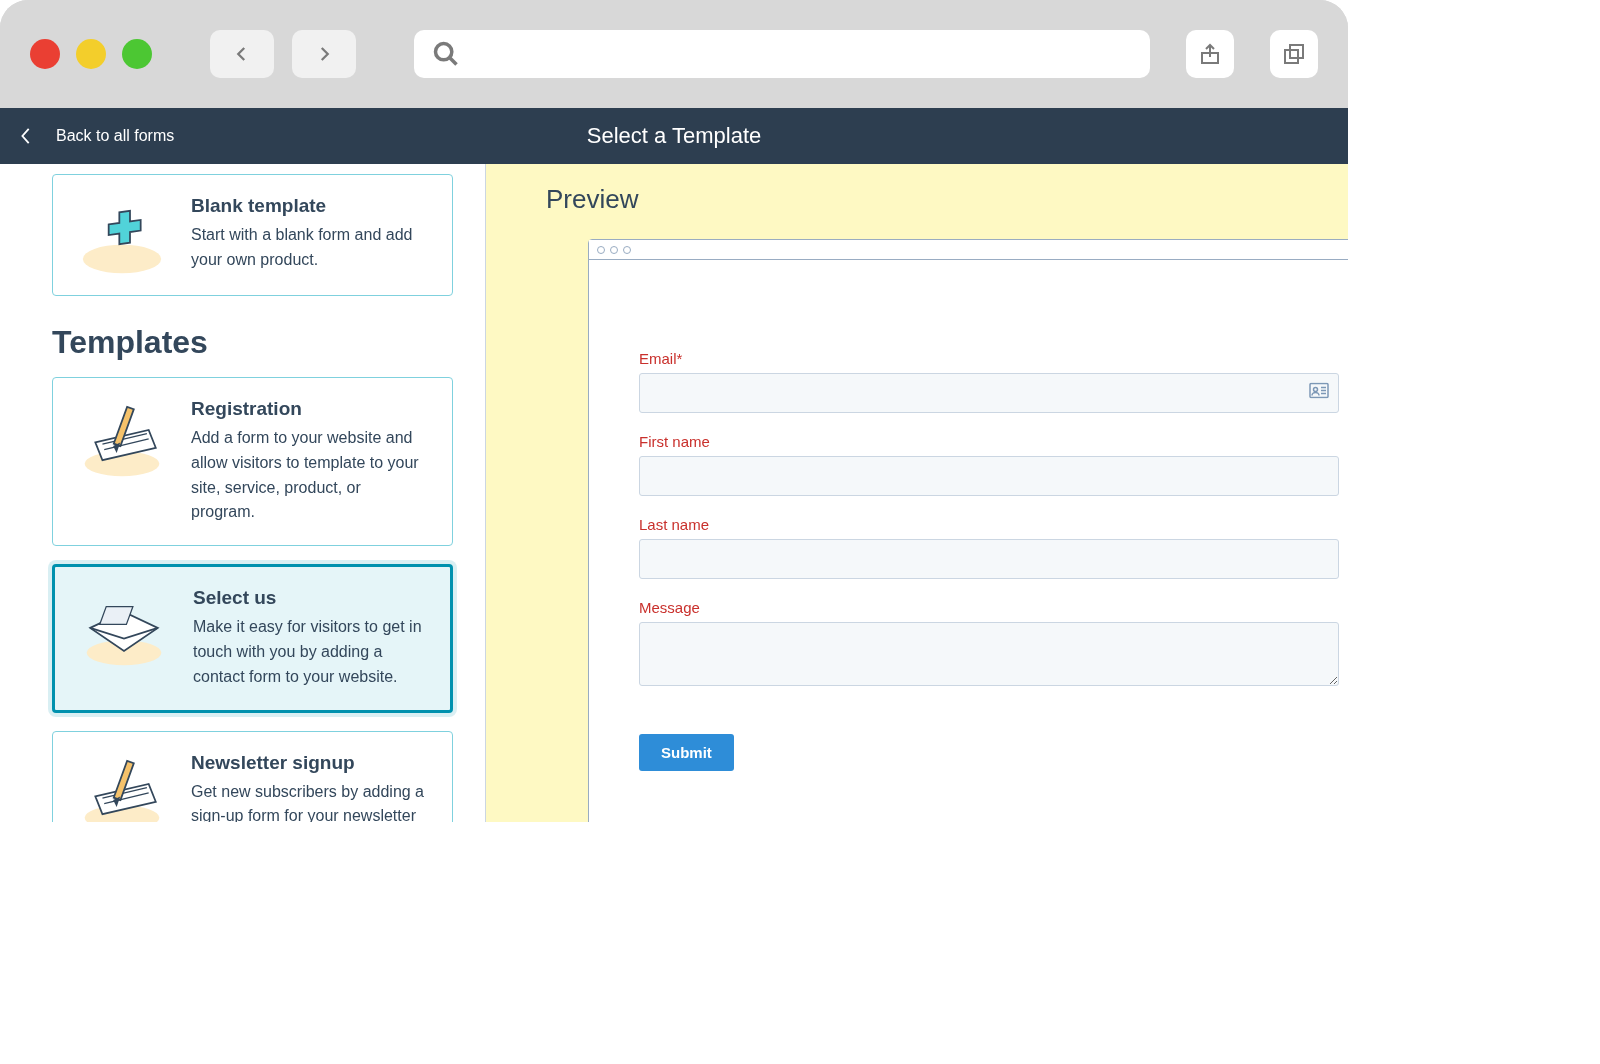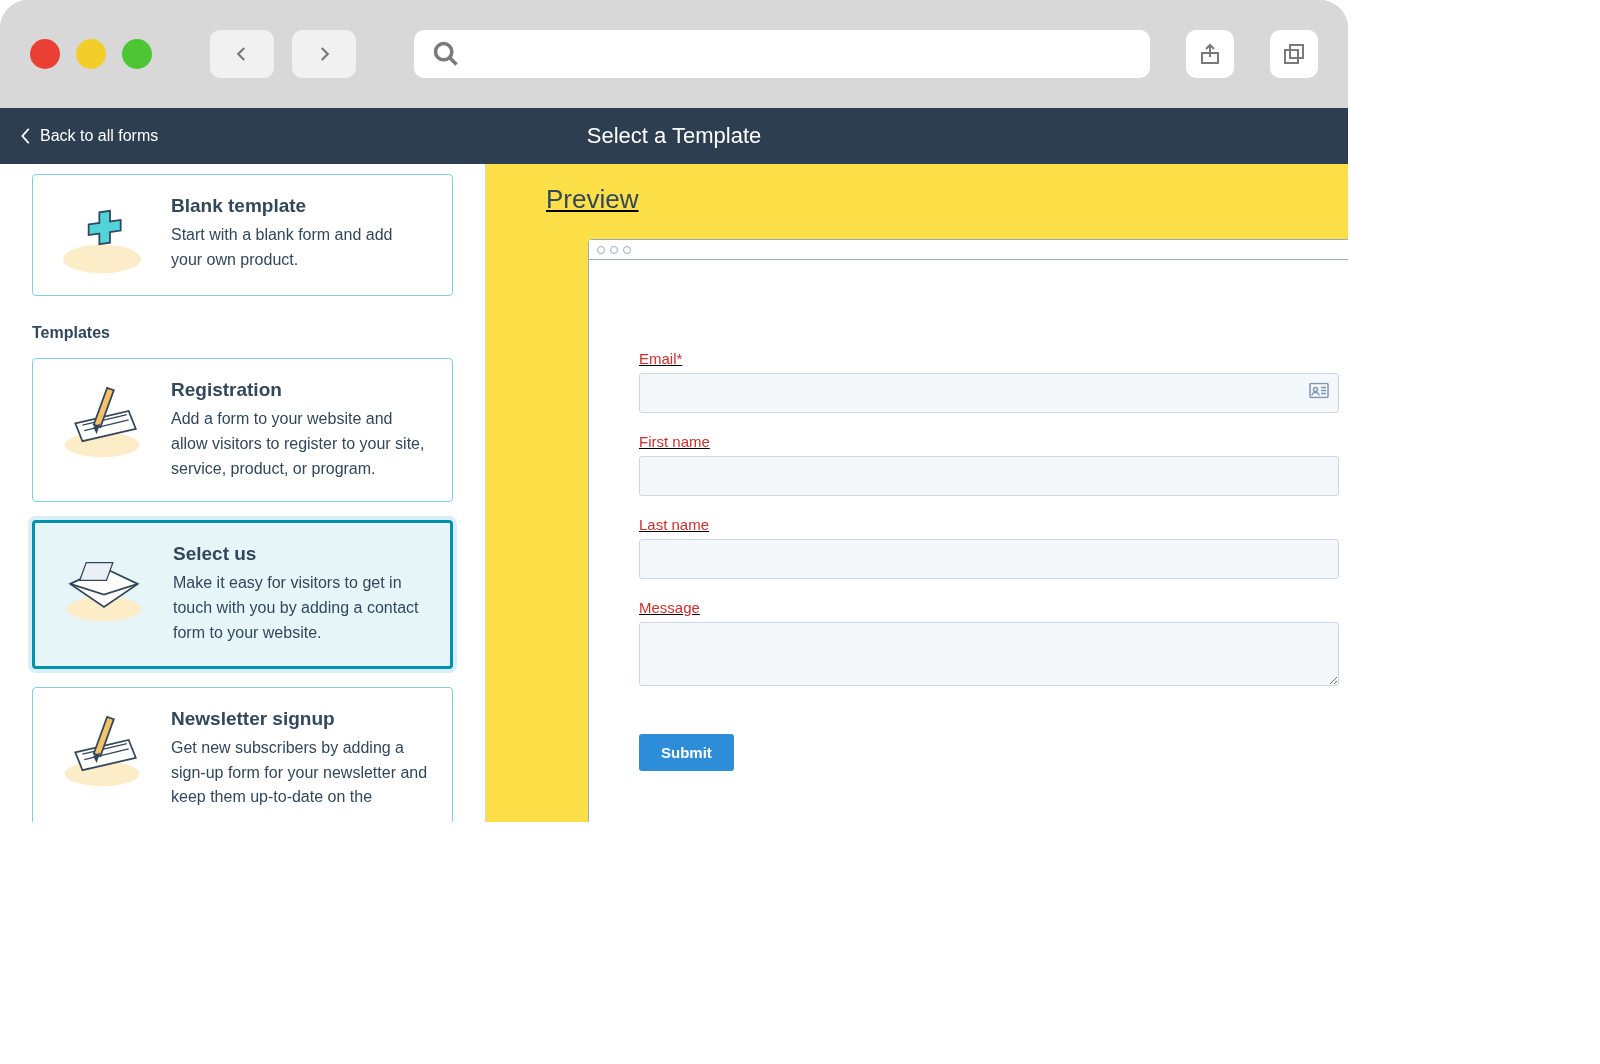--- a/index.html
+++ b/index.html
@@ -51,53 +51,53 @@
 
   .app {
     position: absolute; top: 108px; left: 0; right: 0; bottom: 0;
     background: #f5f8fa;
   }
   .app-header {
     height: 56px; background: #2d3e50; color: #fff;
     display: flex; align-items: center; position: relative;
   }
   .back-link {
-    display: flex; align-items: center; gap: 8px; margin-left: 20px;
+    display: flex; align-items: center; gap: 24px; margin-left: 20px;
     font-size: 16px; cursor: pointer; font-weight: 400; color: #fff;
   }
   .back-link svg { width: 12px; height: 18px; }
   .app-title {
     position: absolute; left: 50%; transform: translateX(-50%);
     font-size: 22px; font-weight: 400;
   }
 
   .content { display: flex; height: calc(100% - 56px); }
   .sidebar {
     width: 486px; background: #fff; border-right: 1px solid #cbd6e2;
-    overflow-y: auto; padding: 10px 32px 24px 32px;
+    overflow-y: auto; padding: 10px 32px 24px 52px;
   }
   .section-title {
-    font-size: 16px; font-weight: 600; color: #33475b; margin: 28px 0 16px 0;
+    font-size: 32px; font-weight: 600; color: #33475b; margin: 28px 0 16px 0;
   }
   .template-card {
     border: 1.5px solid #7fd1de; border-radius: 4px; padding: 20px 24px;
     display: flex; gap: 24px; margin-bottom: 18px; cursor: pointer; background: #fff;
   }
   .template-card.plain { border-color: #7fd1de; }
   .template-card.selected {
     border: 3px solid #0091ae; background: #e5f5f8;
     box-shadow: 0 0 0 4px rgba(0,145,174,0.15);
   }
   .tc-icon { width: 90px; min-width: 90px; height: 80px; display:flex; align-items:center; justify-content:center; }
   .tc-body { flex: 1; }
   .tc-title { font-size: 19px; font-weight: 700; color: #33475b; margin-bottom: 6px; }
   .tc-desc { font-size: 16px; color: #33475b; line-height: 1.55; }
 
   .preview-pane {
-    flex: 1; padding: 20px 0 0 60px; background: #fde047; overflow: hidden; text-decoration: underline;
+    flex: 1; padding: 20px 0 0 60px; background: #fef9c3; overflow: hidden;
   }
   .preview-title { font-size: 26px; color: #33475b; margin-bottom: 24px; }
   .preview-window {
     border: 1.5px solid #99acc2; border-radius: 4px 4px 0 0; background: #fff;
     width: 100%; height: 100%; margin-left: 42px;
   }
   .pw-titlebar {
     height: 20px; border-bottom: 1.5px solid #99acc2; display: flex; align-items: center;
     gap: 5px; padding-left: 8px; background: #fff;
   }
@@ -201,21 +201,21 @@
               <ellipse cx="50" cy="74" rx="42" ry="14" fill="#fdecc8"></ellipse>
               <polygon points="20,50 80,36 88,56 28,70" fill="#fff" stroke="#33475b" stroke-width="2"></polygon>
               <line x1="28" y1="52" x2="78" y2="40" stroke="#33475b" stroke-width="1.5"></line>
               <line x1="30" y1="58" x2="80" y2="46" stroke="#33475b" stroke-width="1.5"></line>
               <rect x="48" y="10" width="8" height="44" transform="rotate(20 52 32)" fill="#f5c26b" stroke="#33475b" stroke-width="2"></rect>
               <polygon points="40,54 48,50 44,62" fill="#33475b"></polygon>
             </svg>
           </div>
           <div class="tc-body">
             <div class="tc-title">Registration</div>
-            <div class="tc-desc">Add a form to your website and allow visitors to register to your site, service, product, or program.</div>
+            <div class="tc-desc">Add a form to your website and allow visitors to template to your site, service, product, or program.</div>
           </div>
         </div>
 
         <div class="template-card selected">
           <div class="tc-icon">
             <svg viewBox="0 0 100 90" width="90" height="80">
               <ellipse cx="50" cy="74" rx="42" ry="14" fill="#fdecc8"></ellipse>
               <polygon points="12,46 50,28 88,46 50,72" fill="#fff" stroke="#33475b" stroke-width="2"></polygon>
               <polyline points="12,46 50,58 88,46" fill="none" stroke="#33475b" stroke-width="2"></polyline>
               <rect x="38" y="22" width="30" height="20" transform="skewX(-20)" fill="#eaf0f6" stroke="#33475b" stroke-width="1.5"></rect>

